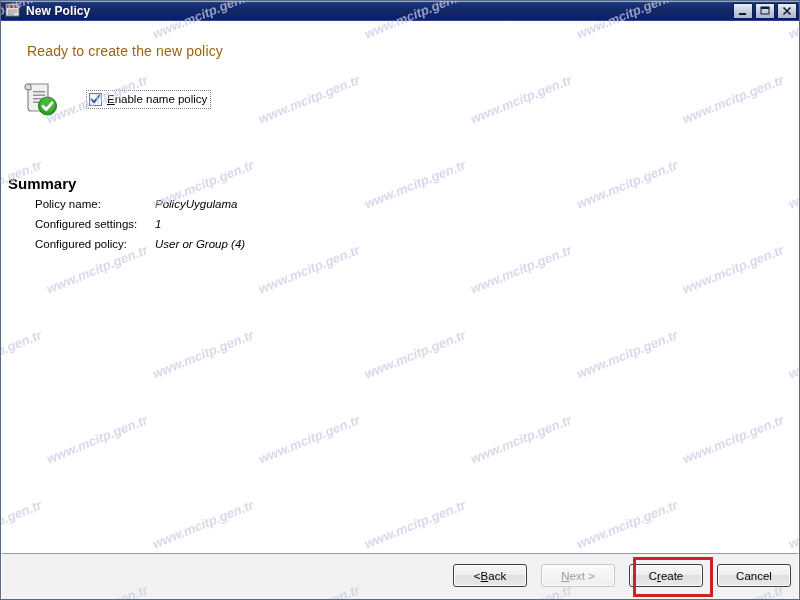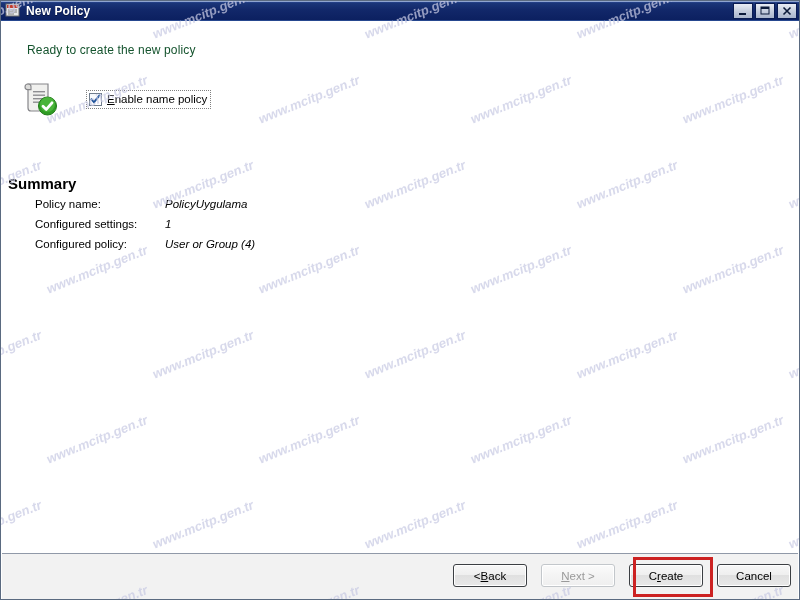--- a/index.html
+++ b/index.html
@@ -74,22 +74,22 @@
     left: 1px; top: 21px;
     width: 796px;
     height: 531px;
     background: #ffffff;
     overflow: hidden;
   }
 
   #header-title {
     position: absolute;
     left: 25px; top: 21px;
-    font-size: 12px;
-    color: #14532d;
+    font-size: 14px;
+    color: #a16207;
     letter-spacing: 0.15px;
     white-space: nowrap;
   }
 
   
   #enable-row {
     position: absolute;
     left: 20px; top: 60px;
     display: flex;
     align-items: center;
@@ -137,21 +137,21 @@
     left: 33px; top: 176px;
     width: 430px;
   }
   .sum-row {
     display: flex;
     height: 20px;
     align-items: flex-start;
     font-size: 11.5px;
     color: #000000;
   }
-  .sum-label { width: 130px; flex: 0 0 auto; white-space: nowrap; }
+  .sum-label { width: 120px; flex: 0 0 auto; white-space: nowrap; }
   .sum-value { white-space: nowrap; font-style: italic; }
 
   
   #footer-sep {
     position: absolute;
     left: 1px; top: 552px;
     width: 796px; height: 1px;
     background: #9099a8;
   }
   #footer {

